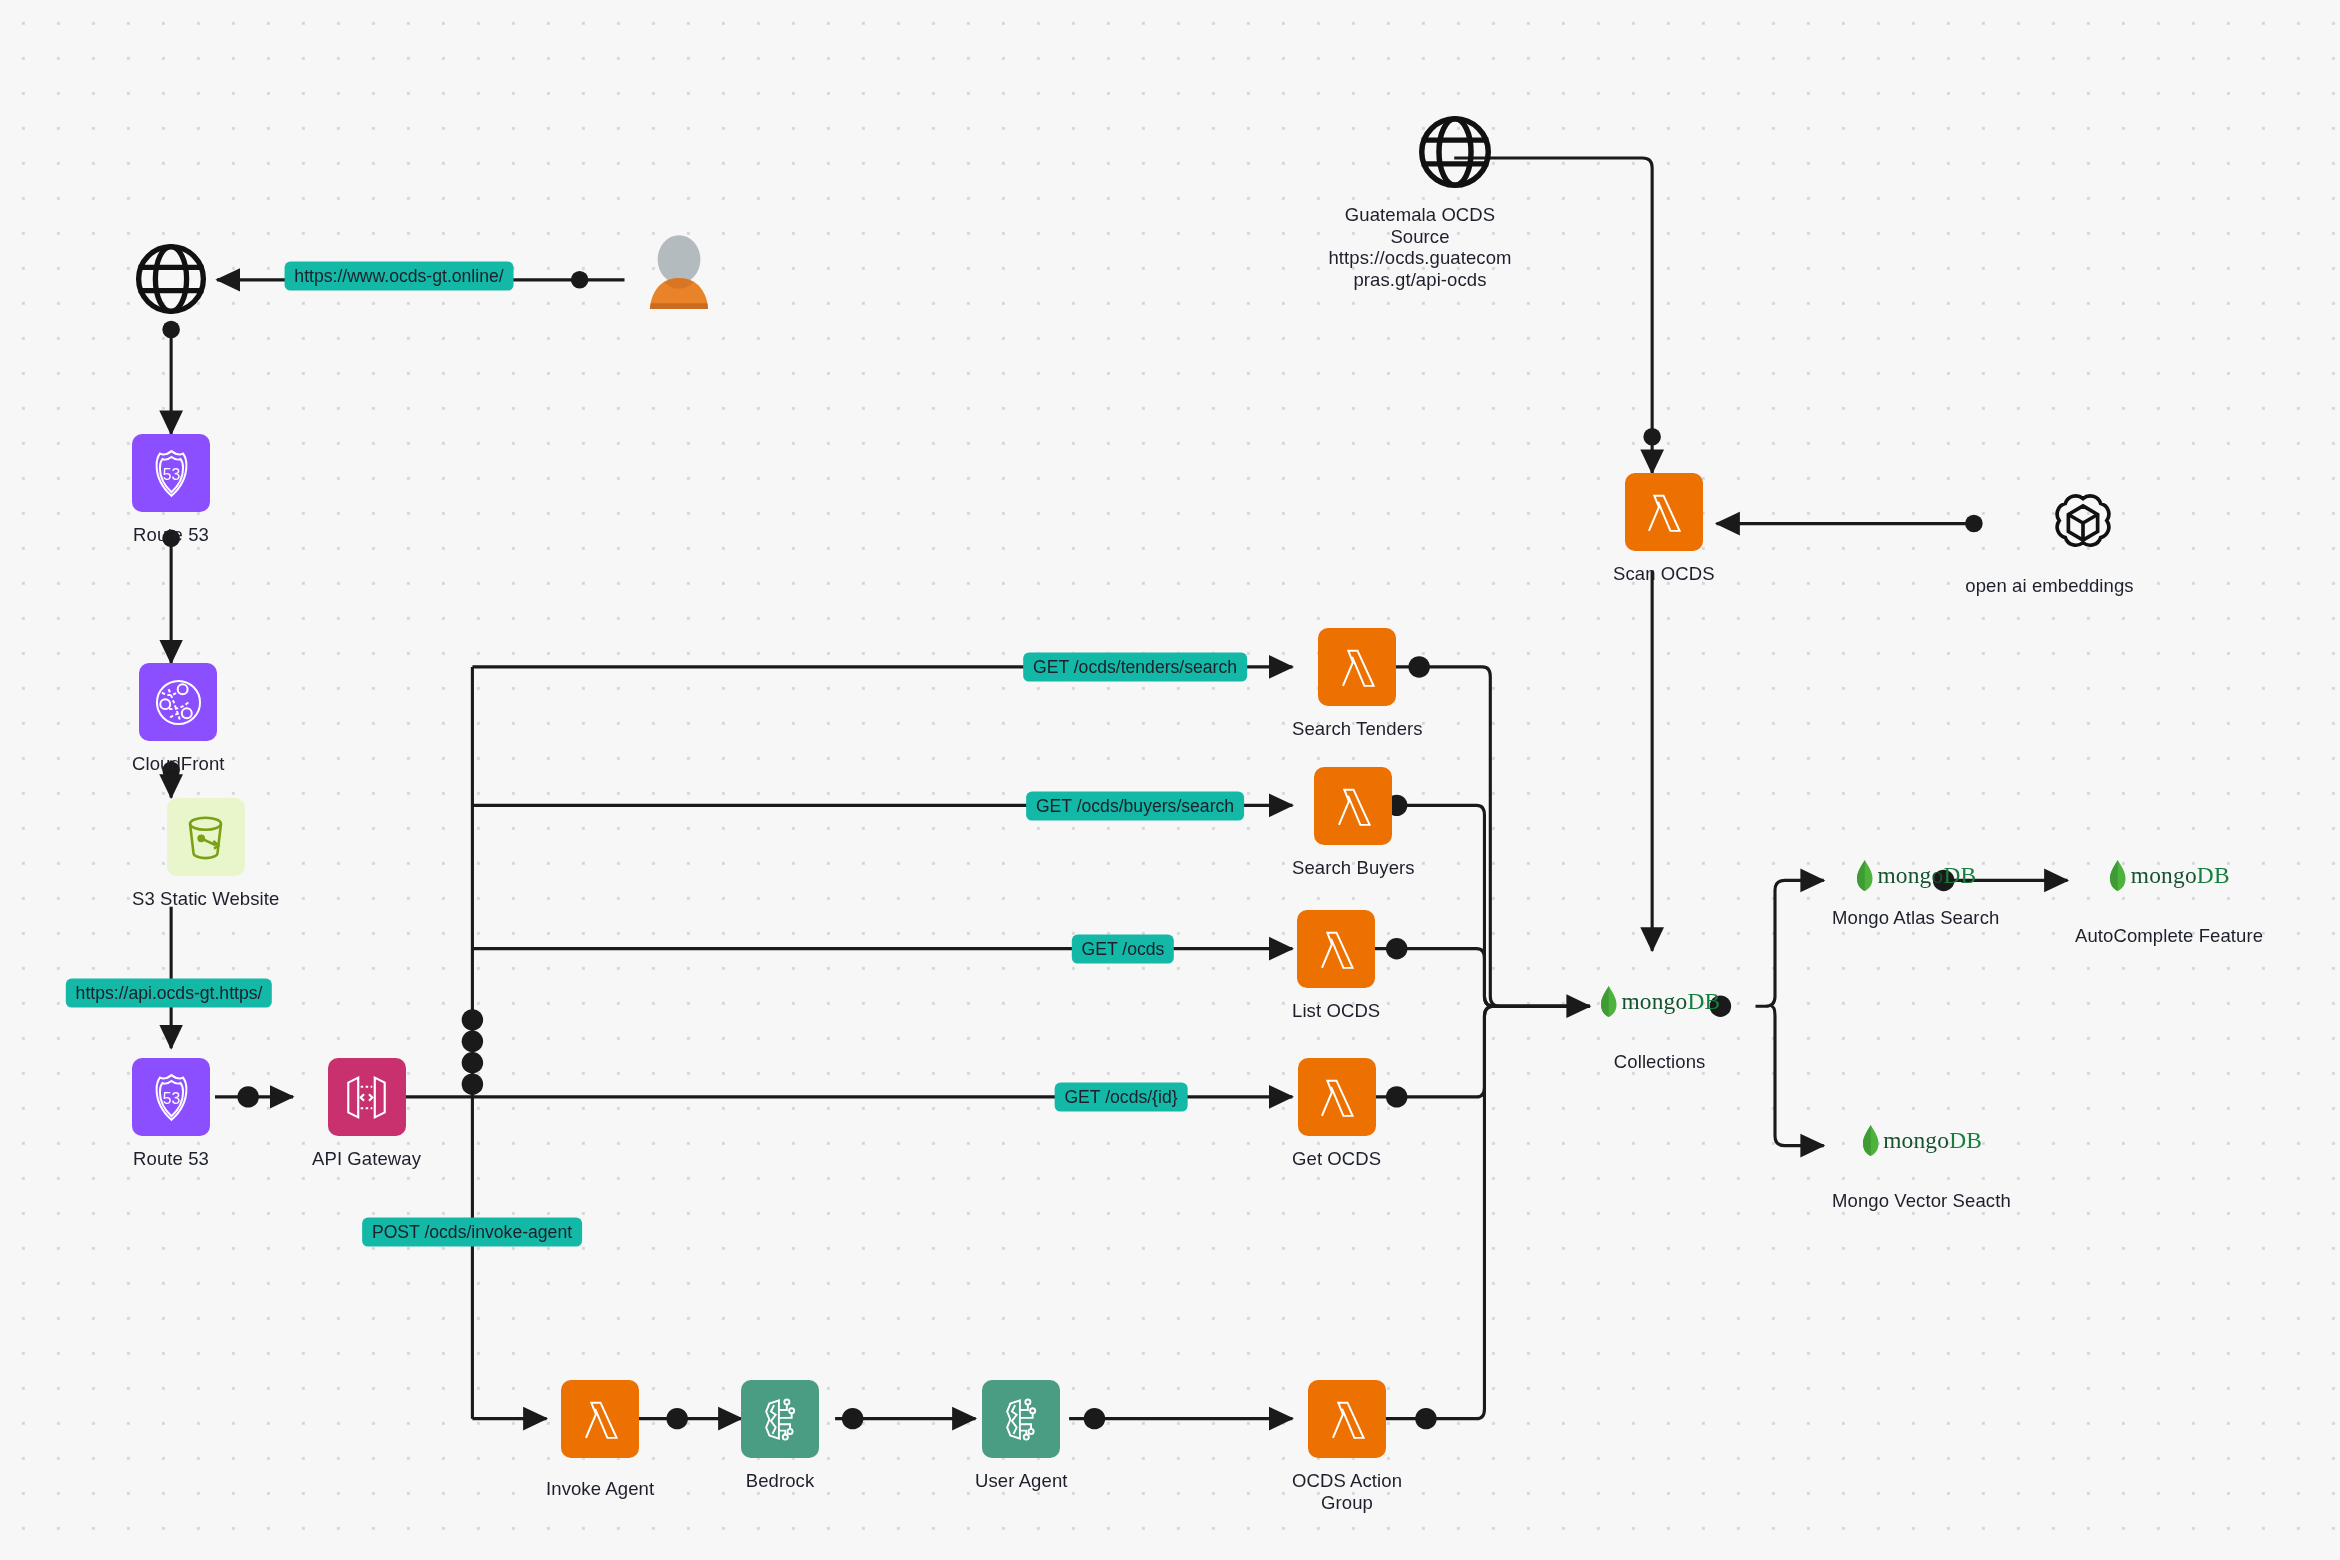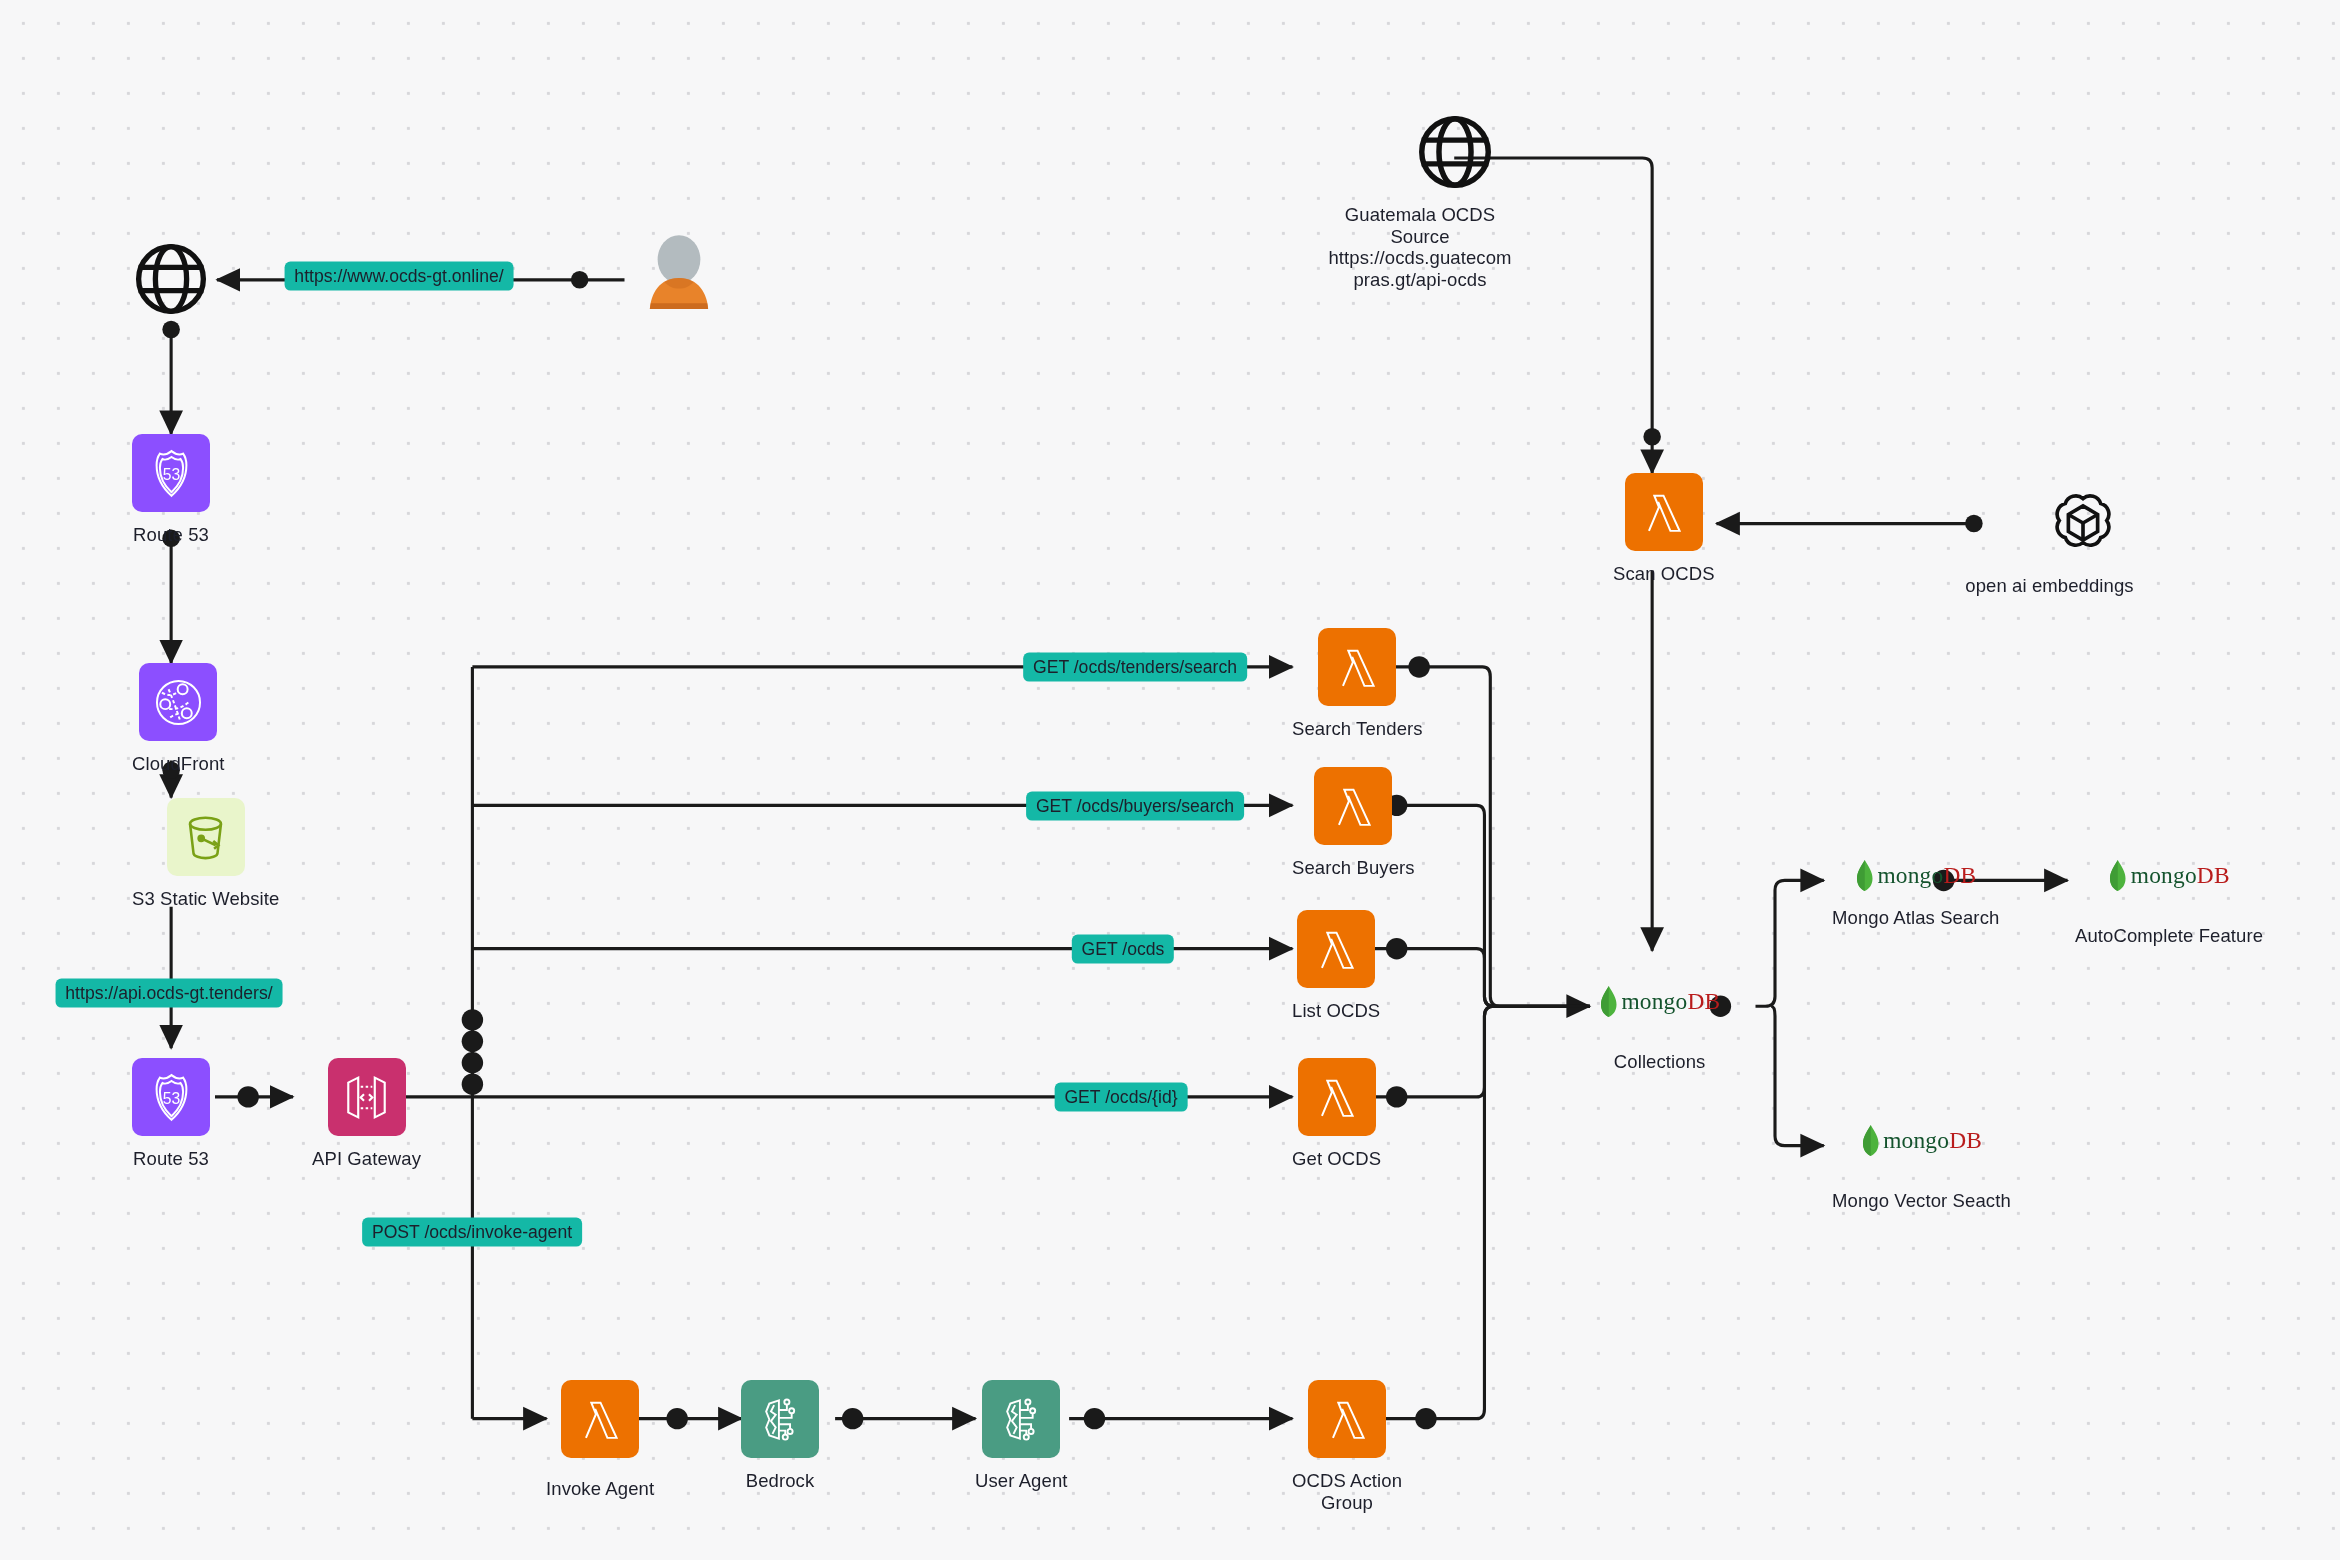--- a/index.html
+++ b/index.html
@@ -35,21 +35,21 @@
   .lbl{
     margin-top:11.7px;font-size:18.5px;color:#1d1f2b;text-align:center;
     line-height:1.18;white-space:pre-line;letter-spacing:0.1px;
   }
   .plain{width:80px;height:80px;display:flex;align-items:center;justify-content:center;}
   .mongo{display:flex;align-items:center;gap:2.9px;}
   .mongo .mtext{
     font-family:"Liberation Serif", serif;font-size:23.4px;letter-spacing:0.2px;
   }
   .mongo .mtext b{font-weight:400;color:#14532d;}
-  .mongo .mtext i{font-style:normal;color:#b91c1c;}
+  .mongo .mtext i{font-style:normal;color:#15803d;}
   .edge-lbl{
     position:absolute;transform:translate(-50%,-50%);
     background:#14b8a6;color:#1d1f2b;
     font-size:17.6px;padding:3.9px 9.8px;border-radius:5.9px;white-space:nowrap;
   }
 </style>
 </head>
 <body>
 
 <div id="canvas"></div>
@@ -130,21 +130,21 @@
     <circle cx="874" cy="1455" r="11"></circle>
     <circle cx="1122" cy="1455" r="11"></circle>
     <circle cx="1694" cy="448" r="9"></circle>
     <circle cx="2024" cy="537" r="9"></circle>
     <circle cx="1764" cy="1032" r="11"></circle>
     <circle cx="1993" cy="903" r="11"></circle>
   </g>
 </svg>
 
 <div class="edge-lbl" style="left:399px;top:276px;">https://www.ocds-gt.online/</div>
-<div class="edge-lbl" style="left:169px;top:993px;">https://api.ocds-gt.tenders/</div>
+<div class="edge-lbl" style="left:169px;top:993px;">https://api.ocds-gt.https/</div>
 <div class="edge-lbl" style="left:1135px;top:667px;">GET /ocds/tenders/search</div>
 <div class="edge-lbl" style="left:1135px;top:806px;">GET /ocds/buyers/search</div>
 <div class="edge-lbl" style="left:1123px;top:949px;">GET /ocds</div>
 <div class="edge-lbl" style="left:1121px;top:1097px;">GET /ocds/{id}</div>
 <div class="edge-lbl" style="left:472px;top:1232px;">POST /ocds/invoke-agent</div>
 
 <div class="node" style="left:131px;top:239px;">
   <div class="plain">
     <svg width="74" height="74" viewBox="0 0 64 64" fill="none" stroke="#111" stroke-width="4.6">
       <circle cx="32" cy="32" r="28"></circle>

